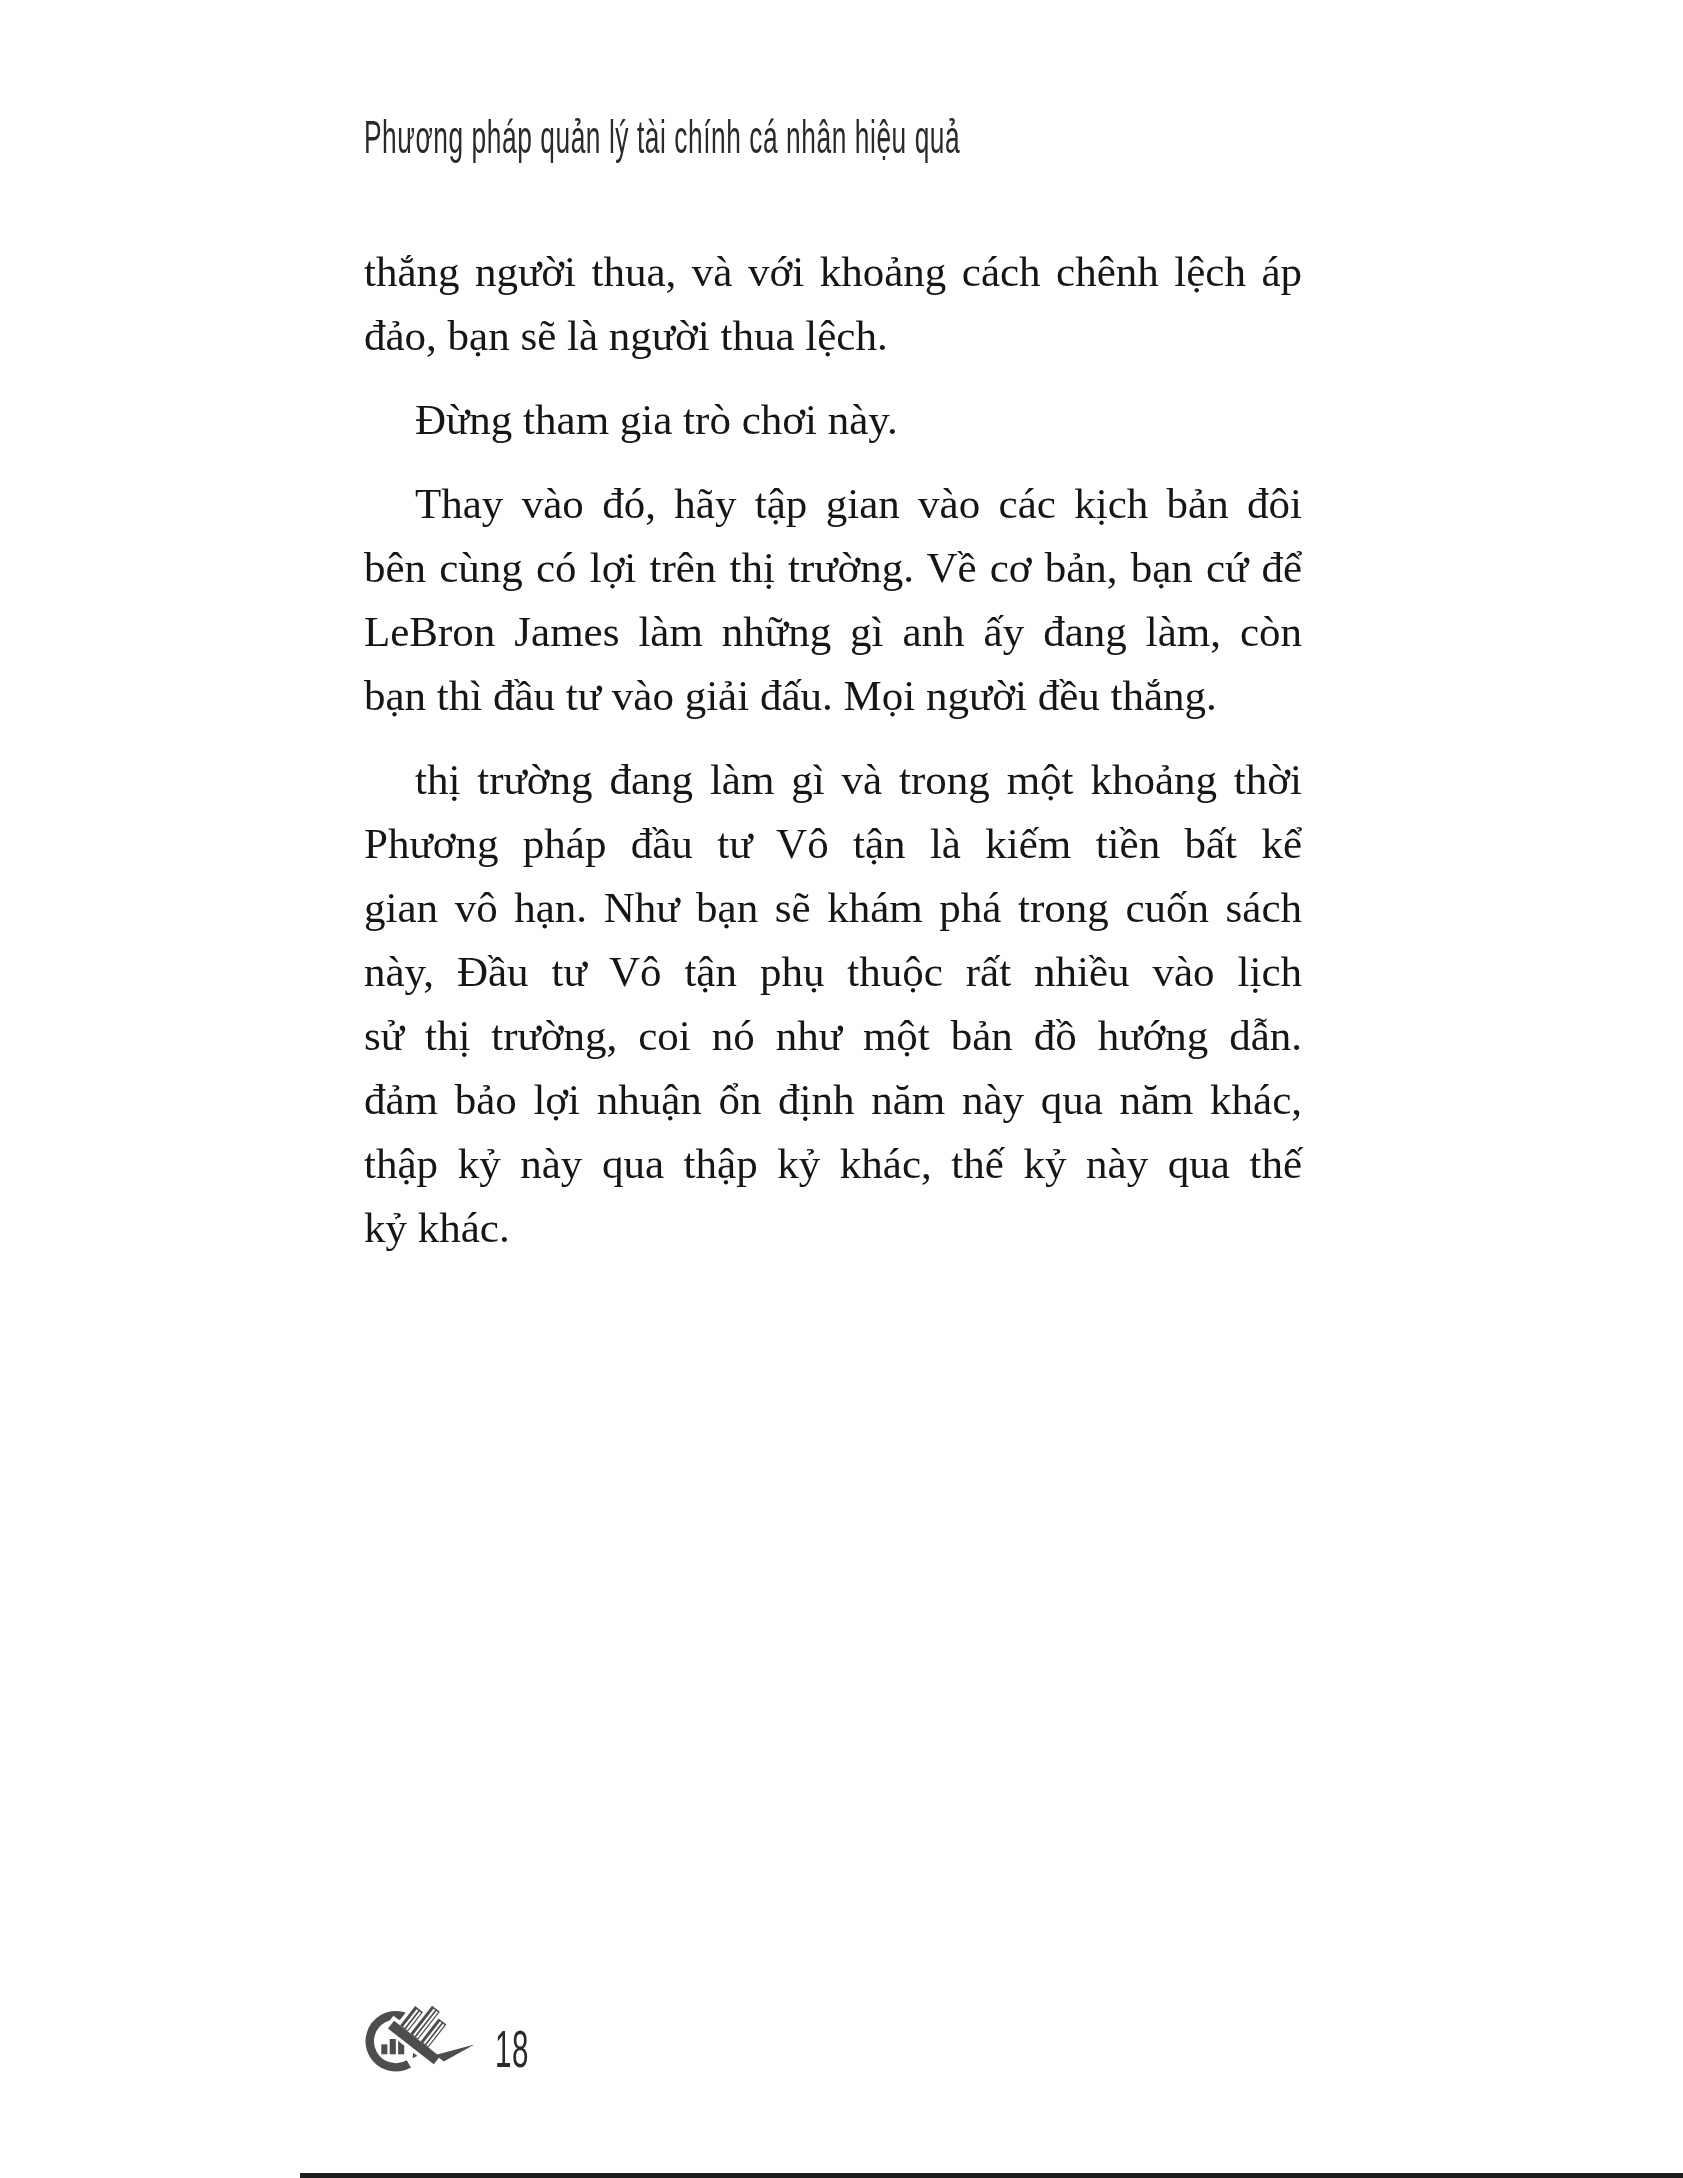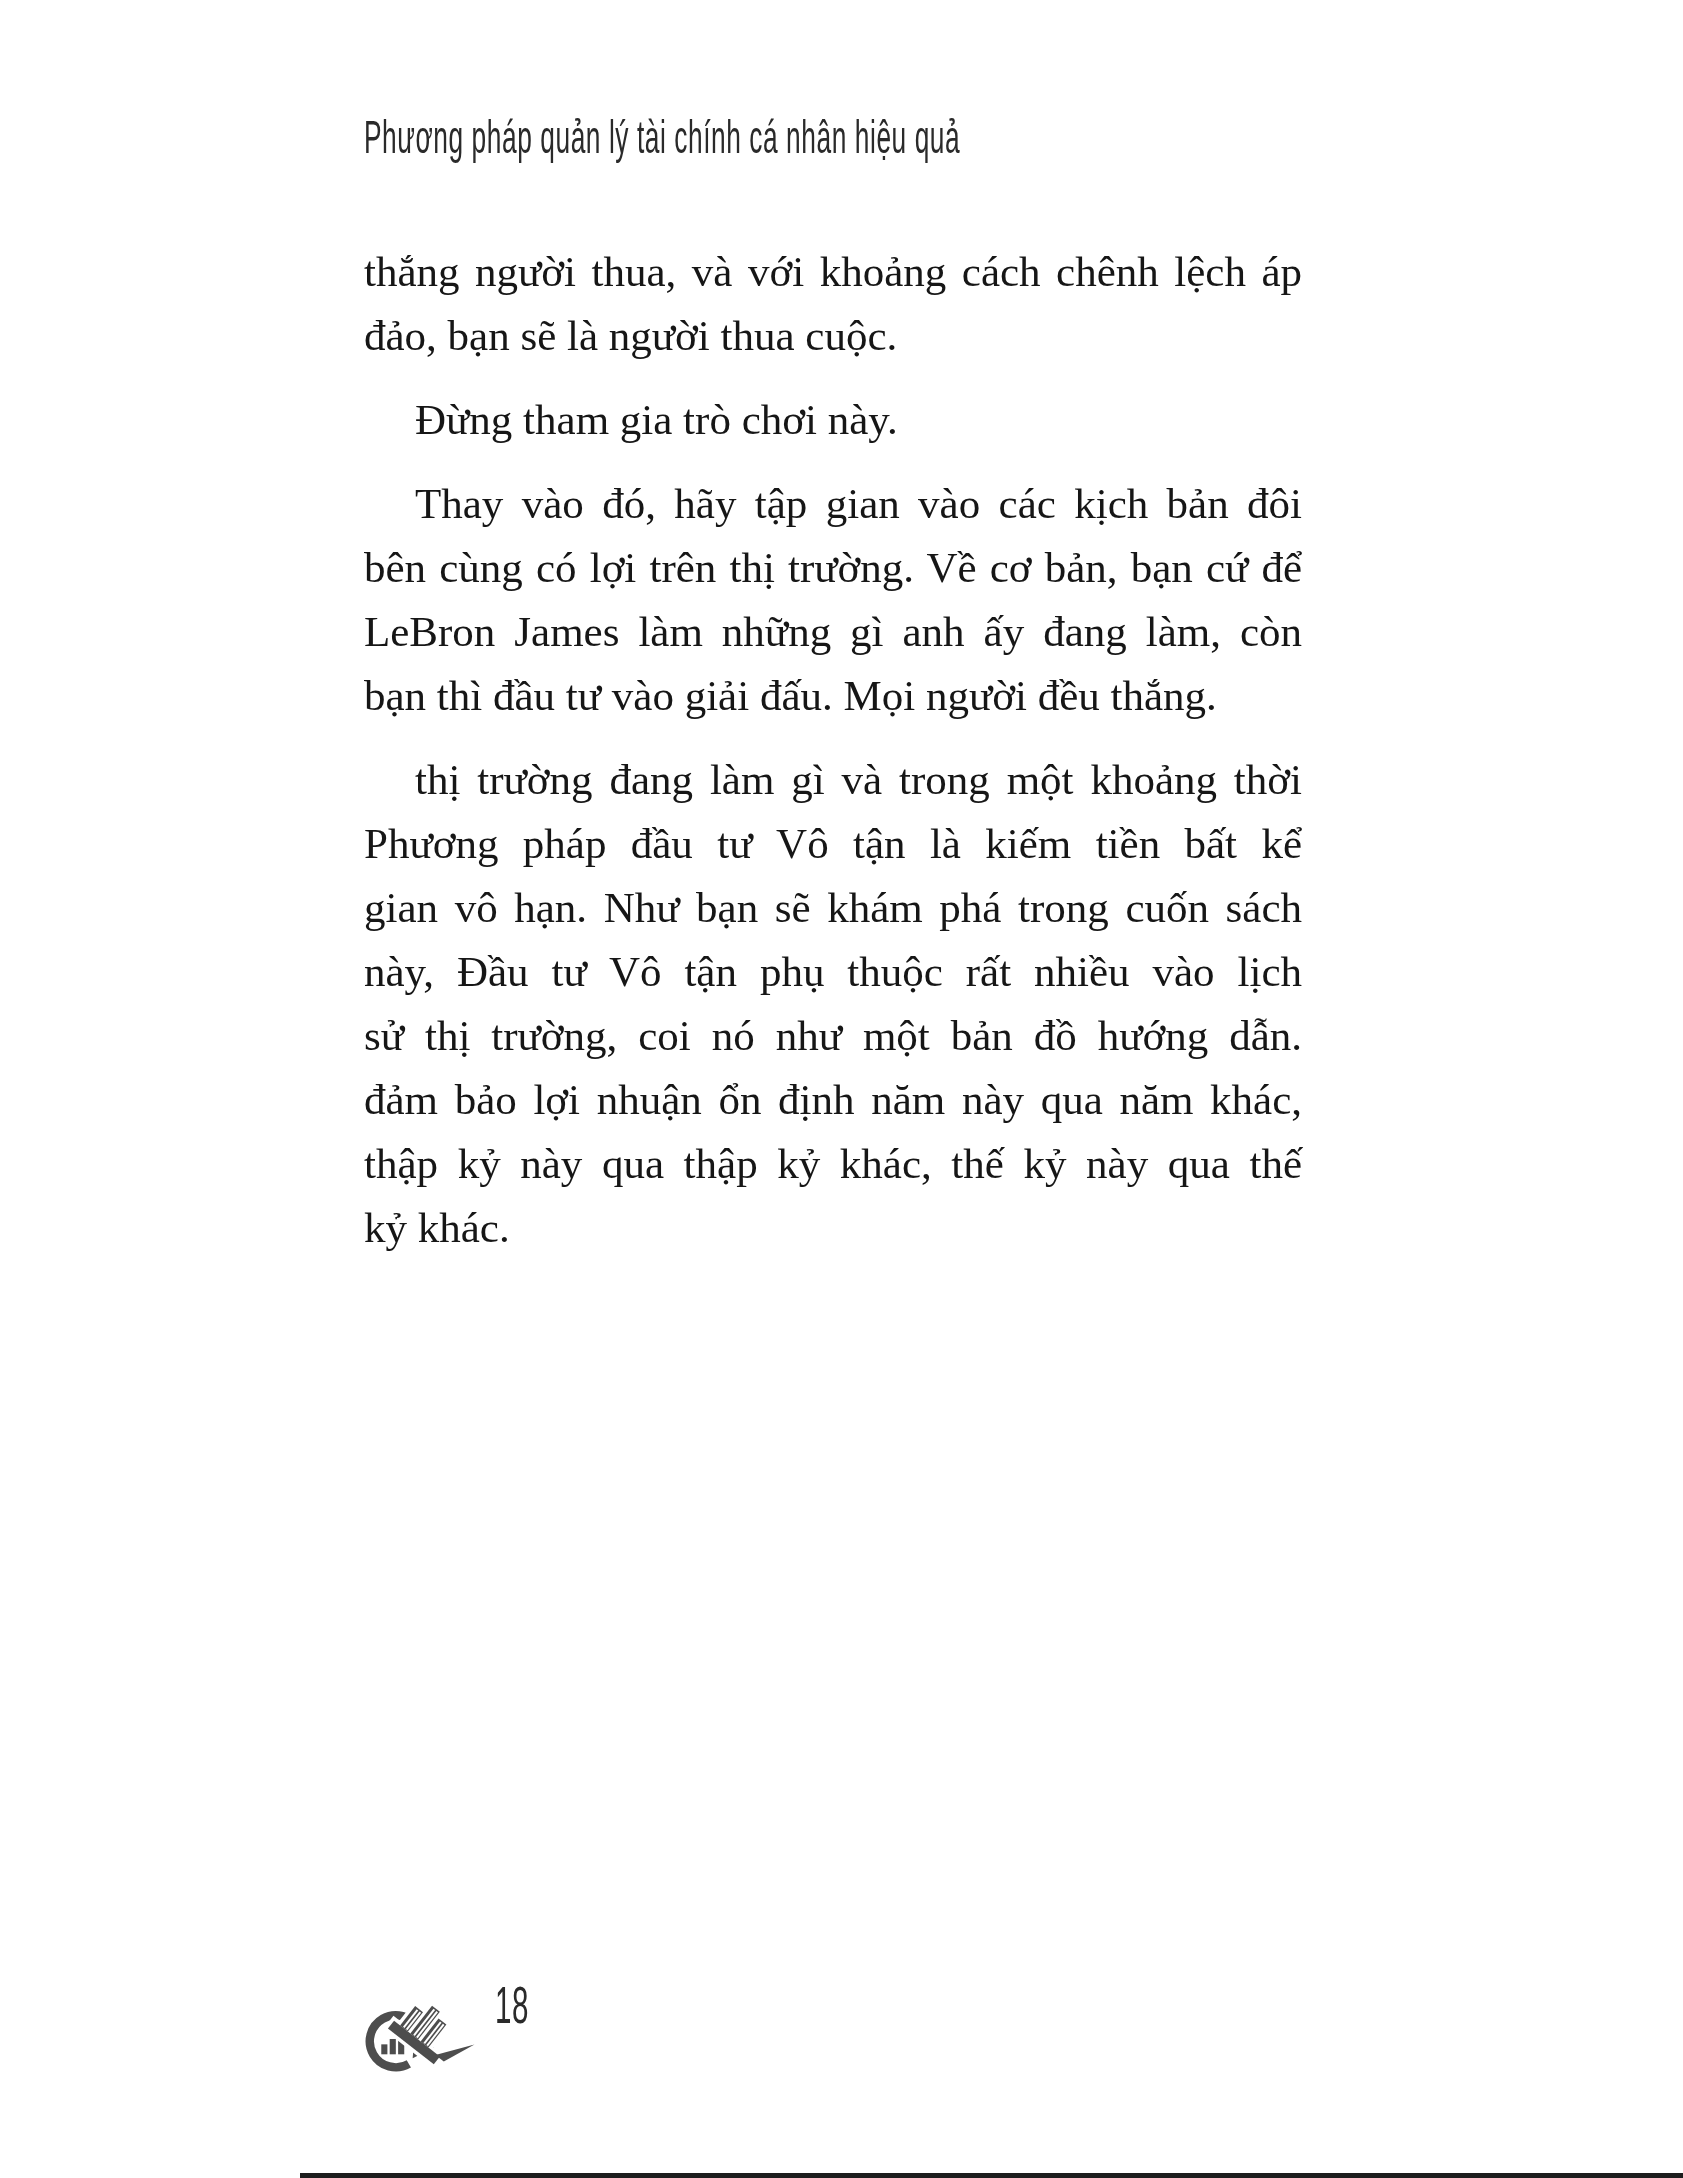--- a/index.html
+++ b/index.html
@@ -64,21 +64,21 @@
   .line.last { text-align-last: left; }
   .paragraph.indent .line:first-child { text-indent: 51px; }
 
   
   .footer {
     position: absolute;
     left: 356px;
     top: 1976px;
     height: 103px;
     display: flex;
-    align-items: flex-start;
+    align-items: flex-end;
   }
   .logo-wrap { width: 121px; height: 103px; }
   .page-number {
     margin-left: 18px;
     height: 59px;
   }
   .page-number .condensed { font-size: 51px; line-height: 59px; transform: scaleX(0.58); }
 
   
   .bottom-scan-line {
@@ -95,21 +95,21 @@
 
 <div class="page">
 
   <div class="running-header">
     <span class="condensed">Phương pháp quản lý tài chính cá nhân hiệu quả</span>
   </div>
 
   <div class="body-text">
       <div class="paragraph">
         <div class="line justified">thắng người thua, và với khoảng cách chênh lệch áp</div>
-        <div class="line justified last">đảo, bạn sẽ là người thua cuộc.</div>
+        <div class="line justified last">đảo, bạn sẽ là người thua lệch.</div>
       </div>
       <div class="paragraph indent">
         <div class="line justified last">Đừng tham gia trò chơi này.</div>
       </div>
       <div class="paragraph indent">
         <div class="line justified">Thay vào đó, hãy tập gian vào các kịch bản đôi</div>
         <div class="line justified">bên cùng có lợi trên thị trường. Về cơ bản, bạn cứ để</div>
         <div class="line justified">LeBron James làm những gì anh ấy đang làm, còn</div>
         <div class="line justified last">bạn thì đầu tư vào giải đấu. Mọi người đều thắng.</div>
       </div>

